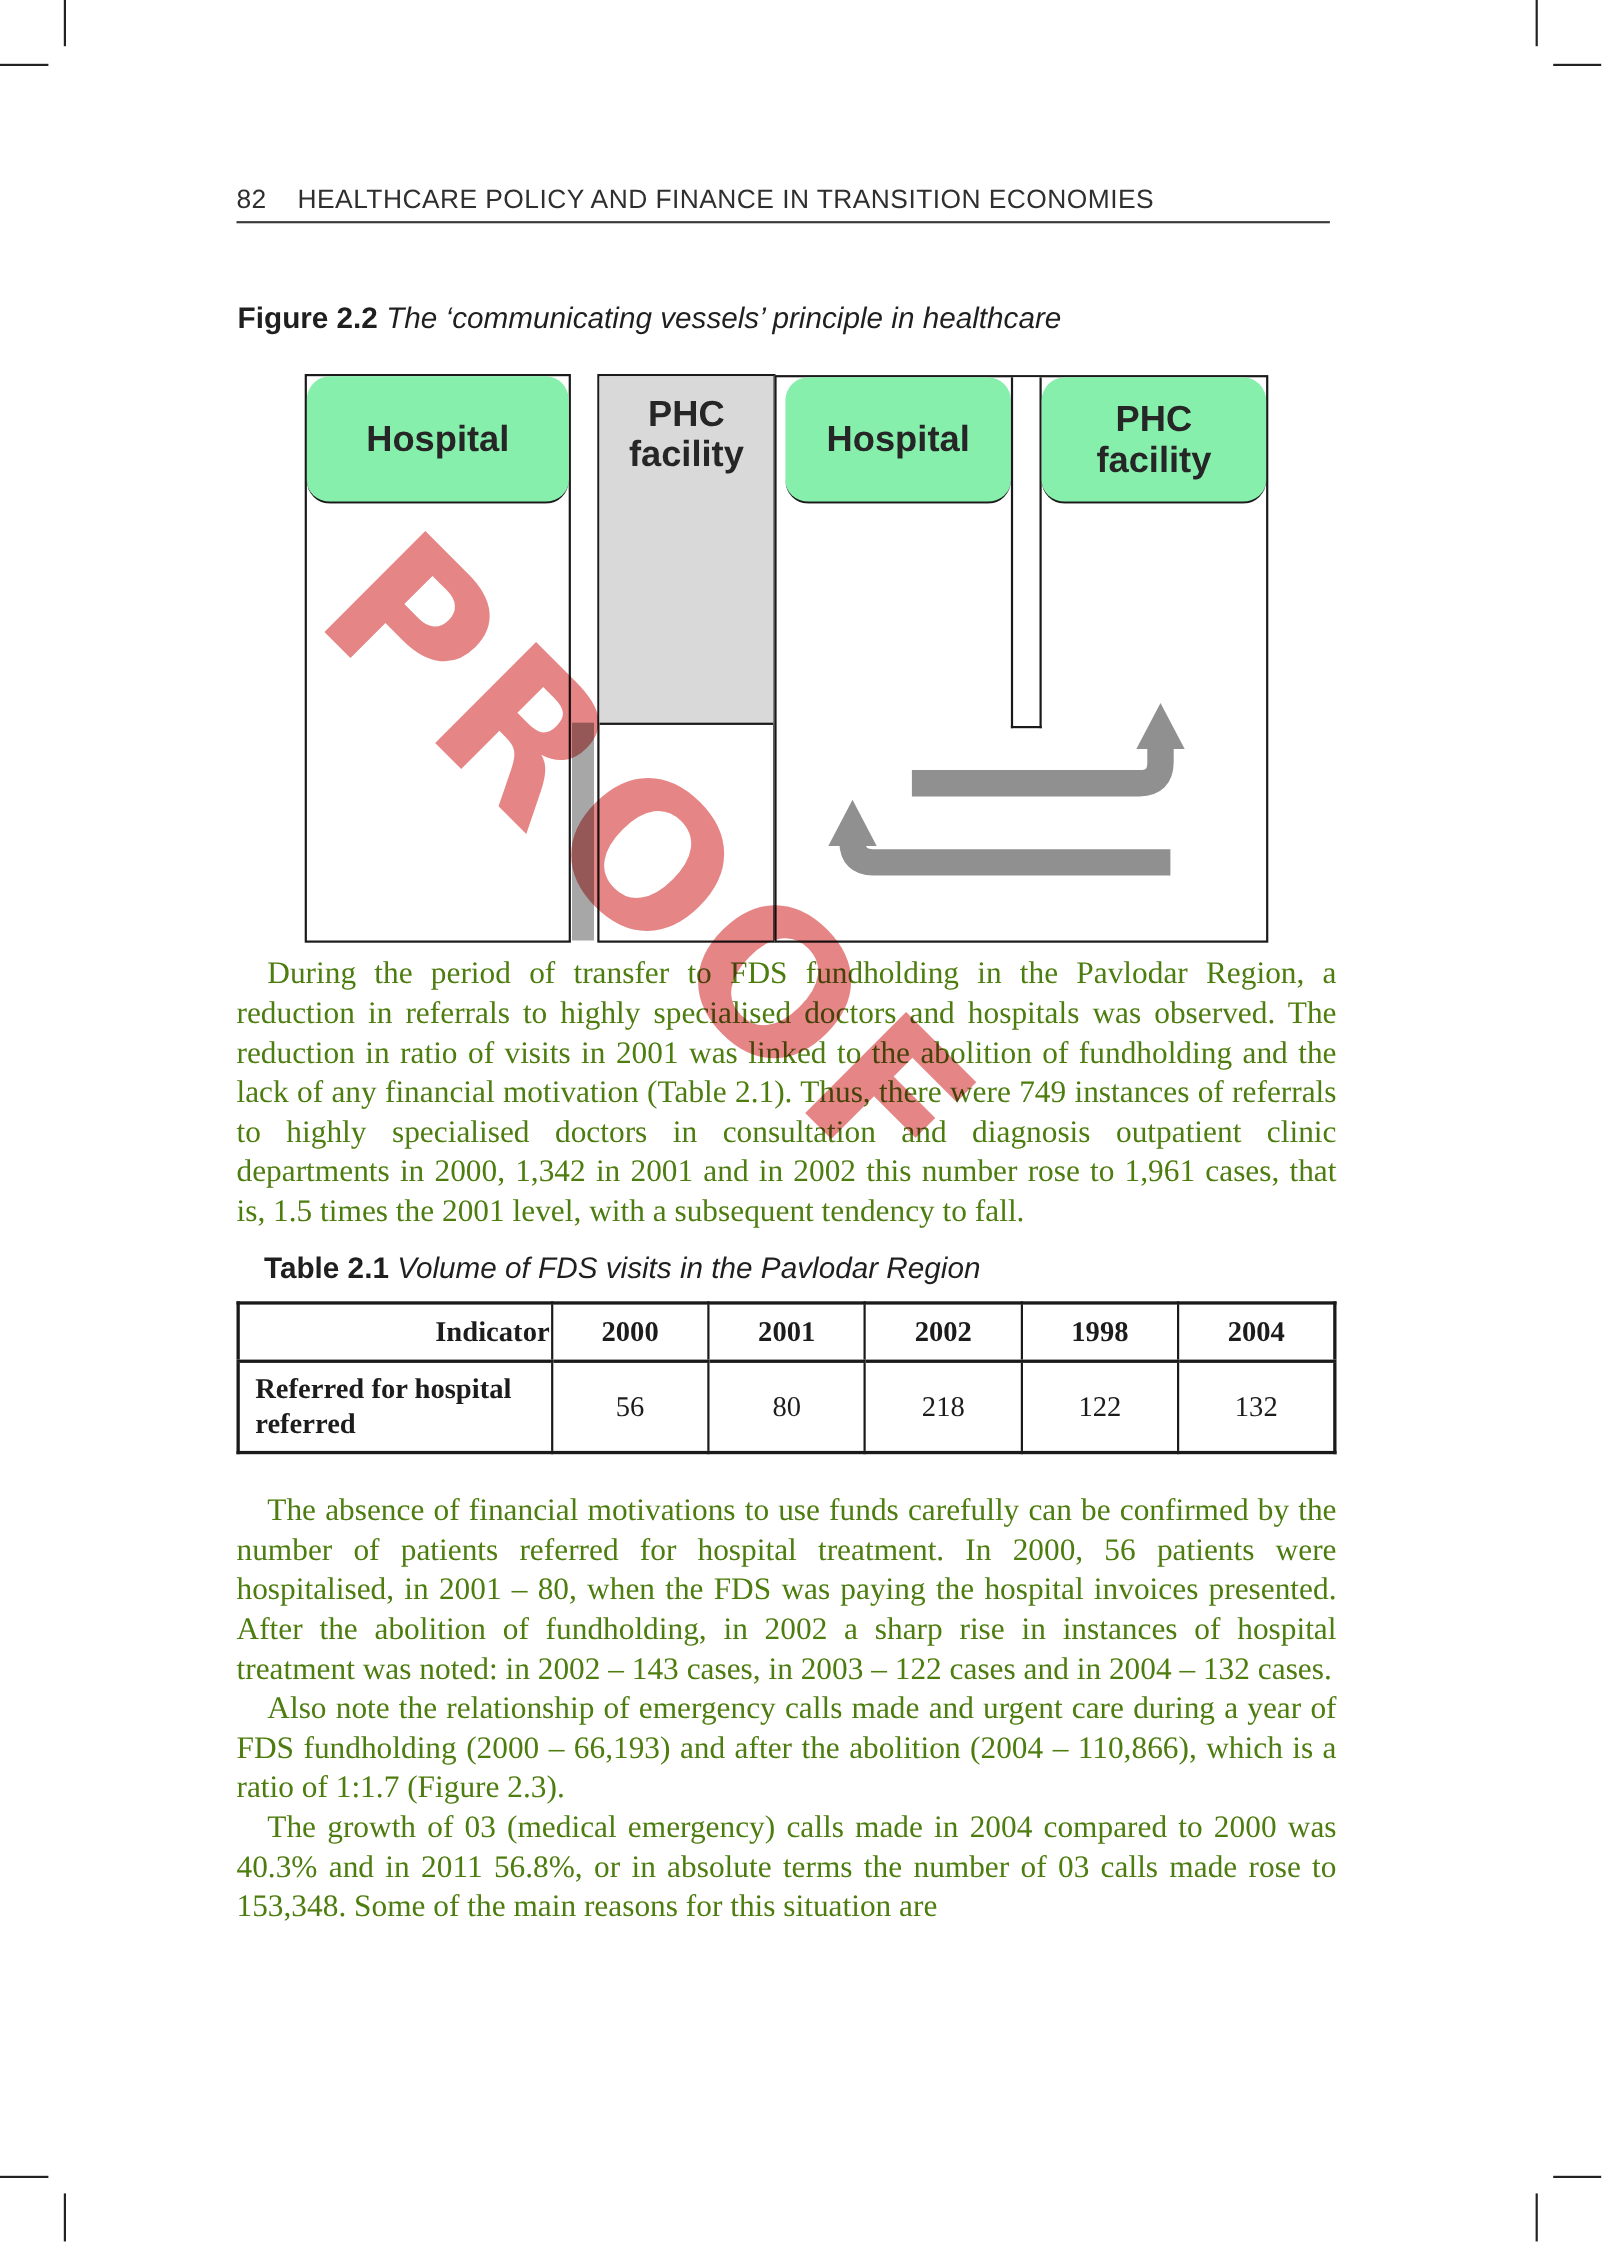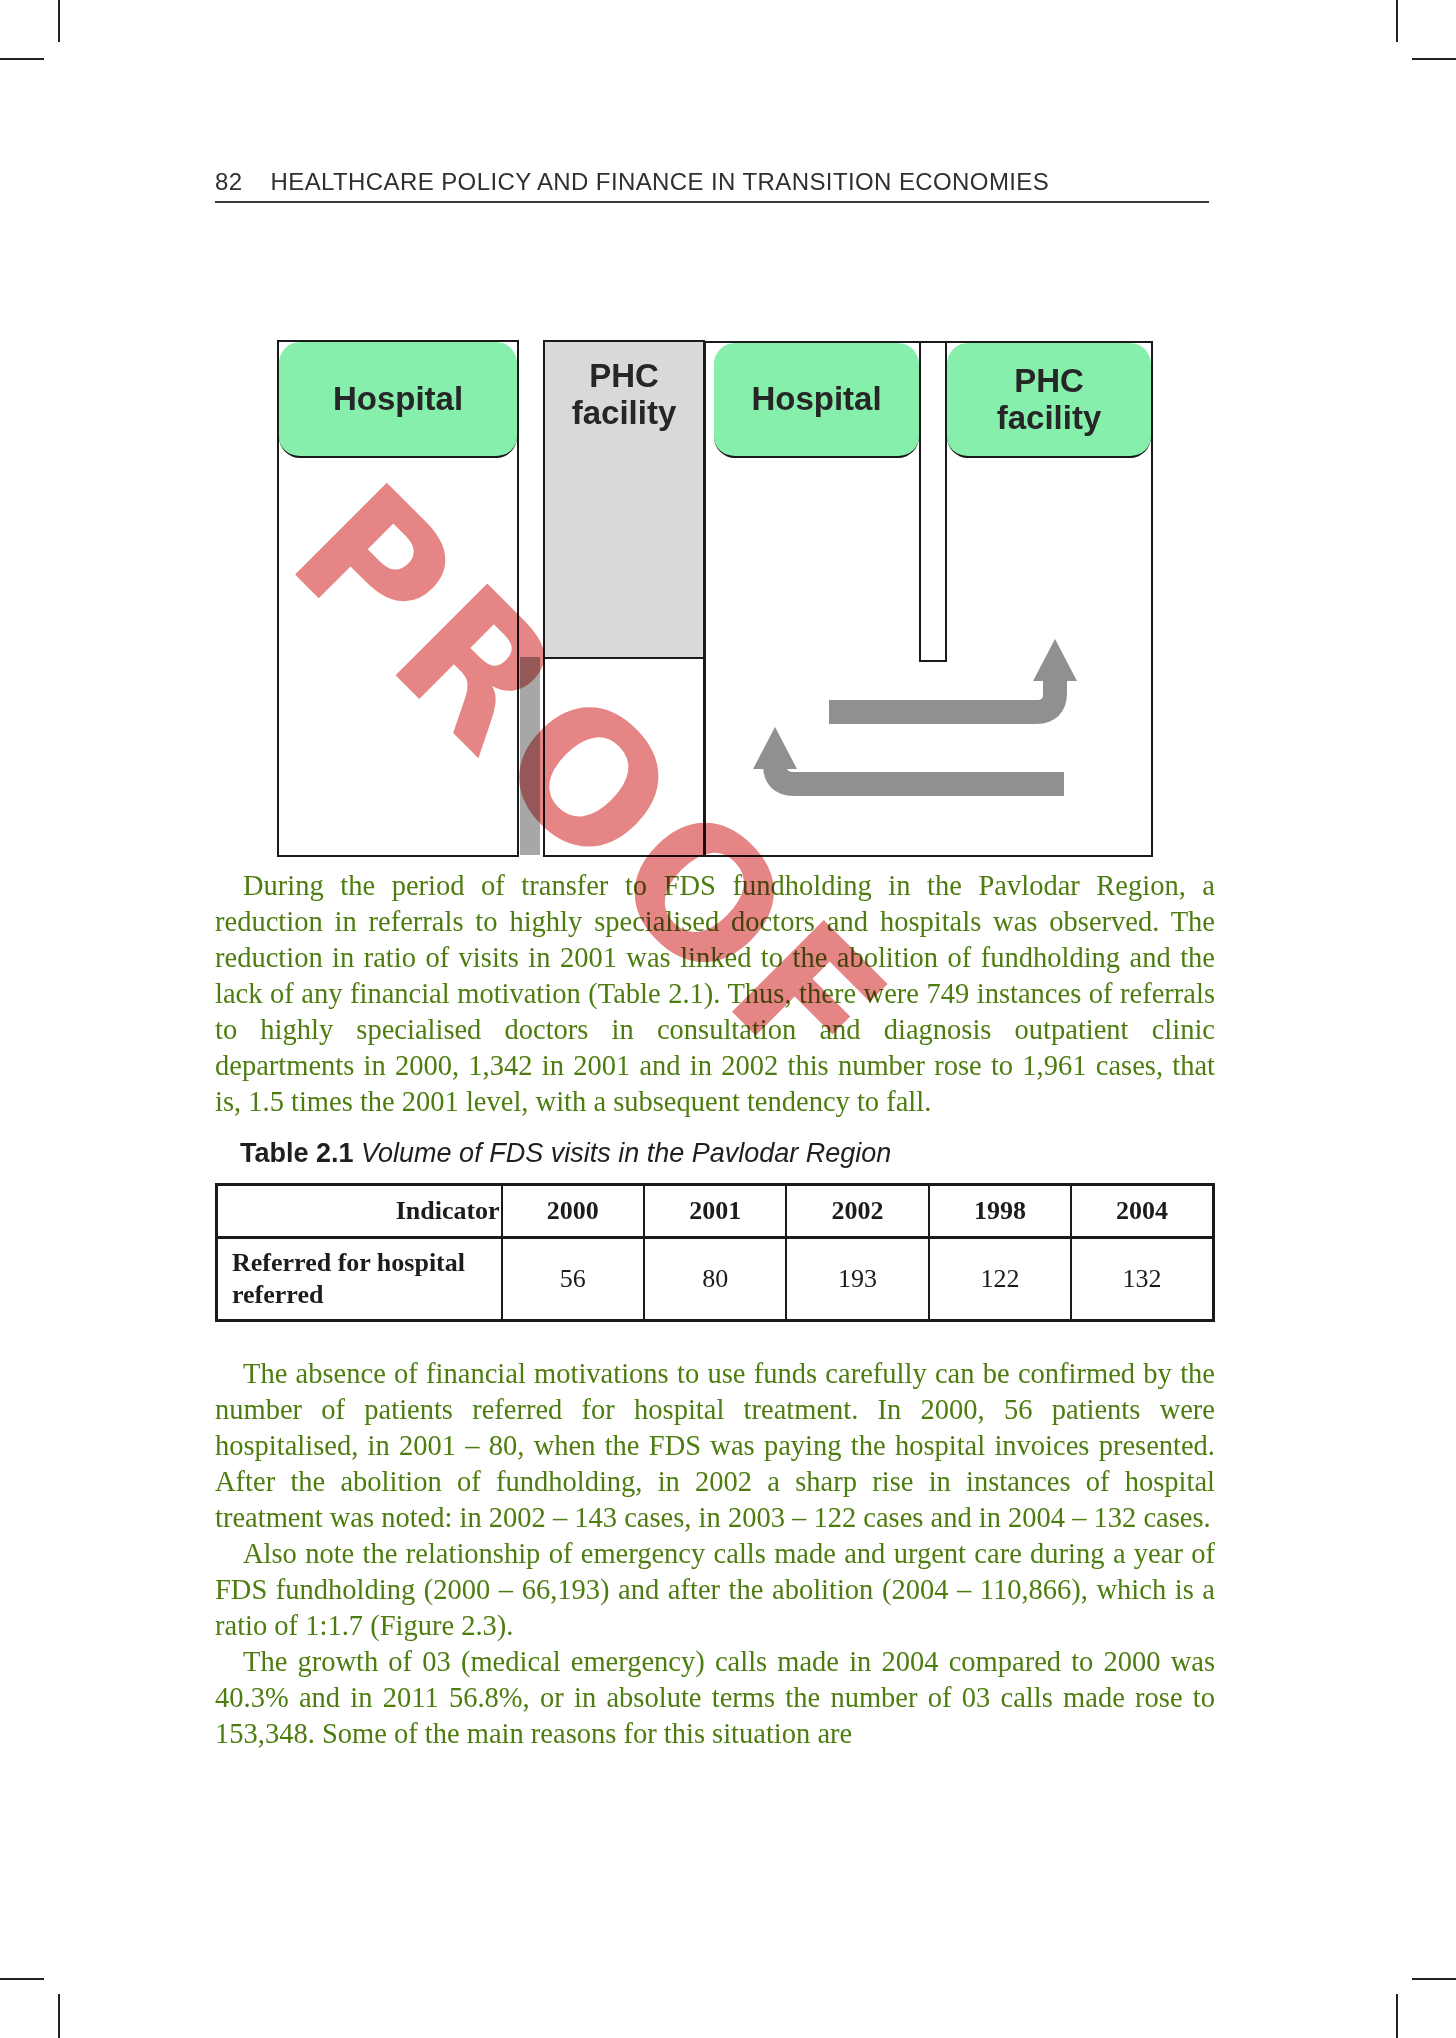--- a/index.html
+++ b/index.html
@@ -88,20 +88,24 @@
   <div class="crop" style="left:58px;top:1994px;width:2px;height:44px;"></div>
   <div class="crop" style="left:1412px;top:1978px;width:44px;height:2px;"></div>
   <div class="crop" style="left:1396px;top:1994px;width:2px;height:44px;"></div>
 
   <div class="runhead">
     <span>82</span>
     <span>HEALTHCARE POLICY AND FINANCE IN TRANSITION ECONOMIES</span>
   </div>
   <div class="head-rule"></div>
 
+  <div class="figcap">
+    <span class="lbl">Figure 2.2</span>
+    <span class="txt">The ‘communicating vessels’ principle in healthcare</span>
+  </div>
 
   <div id="diagram">
 
     <div class="vessel" style="left:0;top:0;width:242px;height:517px;">
       <div class="band" style="left:0;top:0;width:238px;height:116px;">
         <span>Hospital</span>
       </div>
     </div>
 
     <div class="tube" style="left:243px;top:317px;width:20px;height:198px;"></div>
@@ -160,21 +164,21 @@
           <th>2002</th>
           <th>1998</th>
           <th>2004</th>
         </tr>
       </thead>
       <tbody>
         <tr>
           <td class="ind" style="width:260px;">Referred for hospital referred</td>
           <td>56</td>
           <td>80</td>
-          <td>193</td>
+          <td>218</td>
           <td>122</td>
           <td>132</td>
         </tr>
       </tbody>
     </table>
 
     <p class="para">The absence of financial motivations to use funds carefully can be confirmed by the number of patients referred for hospital treatment. In 2000, 56 patients were hospitalised, in 2001 – 80, when the FDS was paying the hospital invoices presented. After the abolition of fundholding, in 2002 a sharp rise in instances of hospital treatment was noted: in 2002 – 143 cases, in 2003 – 122 cases and in 2004 – 132 cases.</p>
     <p class="para">Also note the relationship of emergency calls made and urgent care during a year of FDS fundholding (2000 – 66,193) and after the abolition (2004 – 110,866), which is a ratio of 1:1.7 (Figure 2.3).</p>
     <p class="para">The growth of 03 (medical emergency) calls made in 2004 compared to 2000 was 40.3% and in 2011 56.8%, or in absolute terms the number of 03 calls made rose to 153,348. Some of the main reasons for this situation are</p>
   </div>

